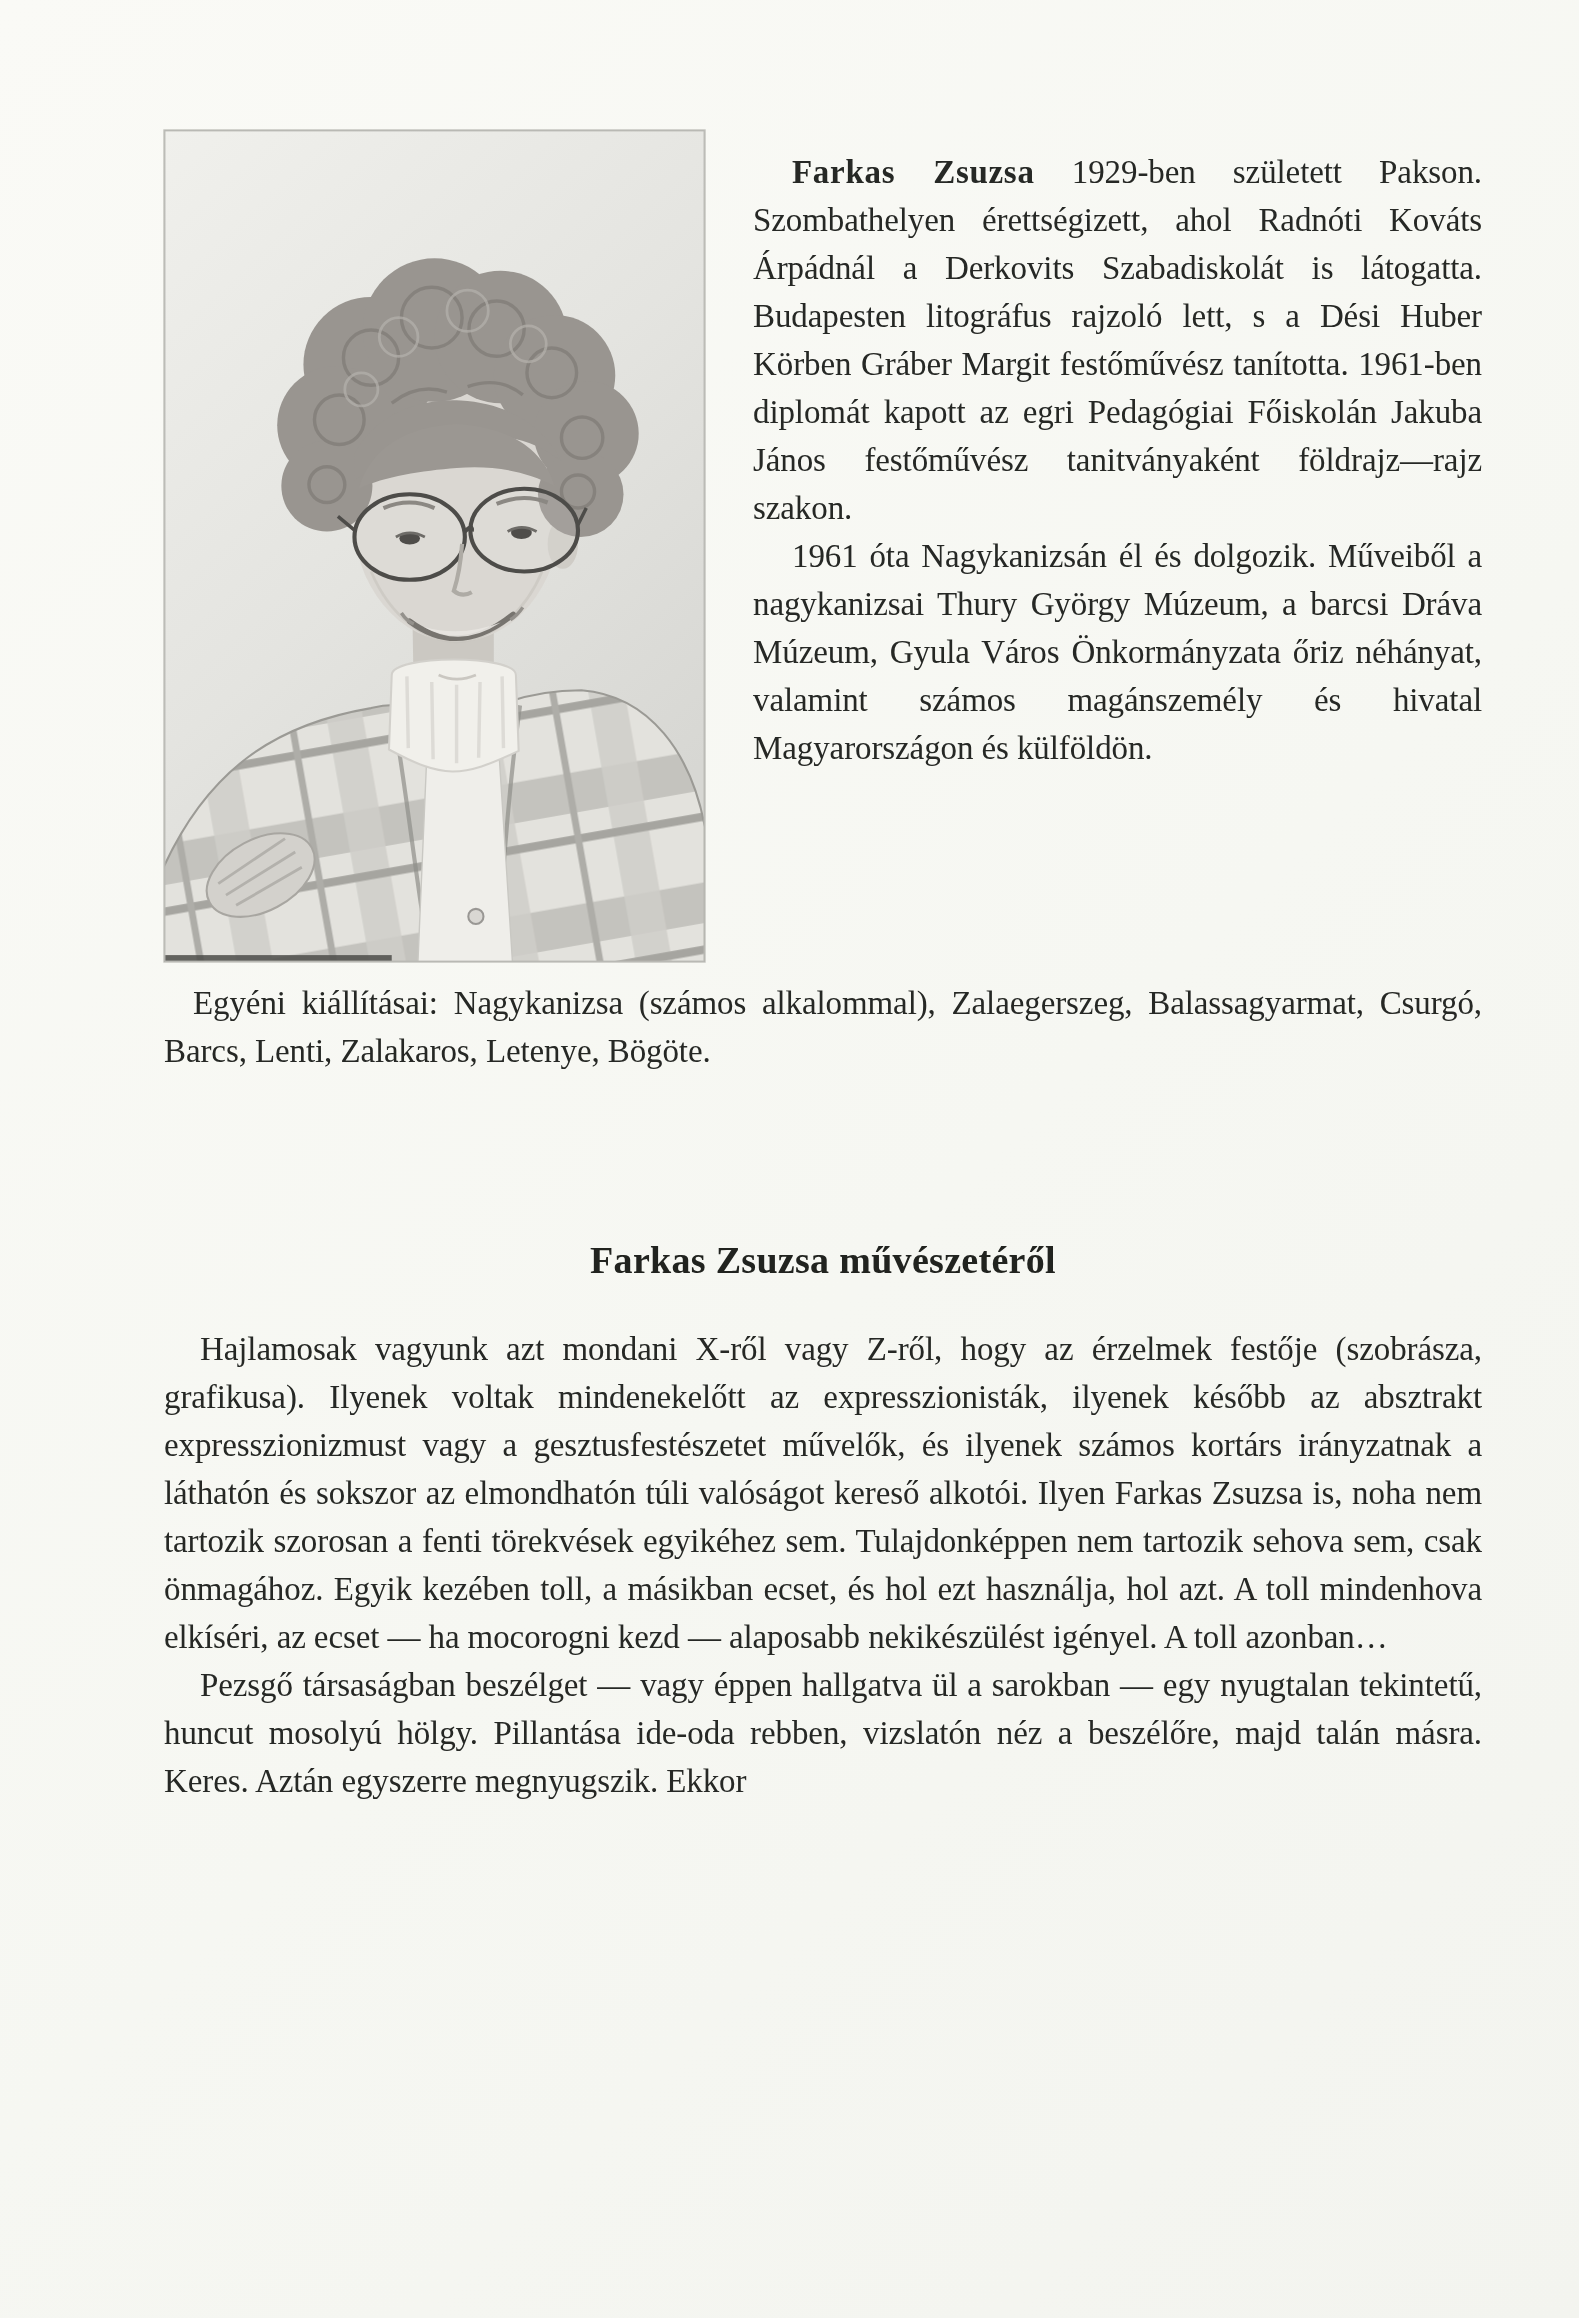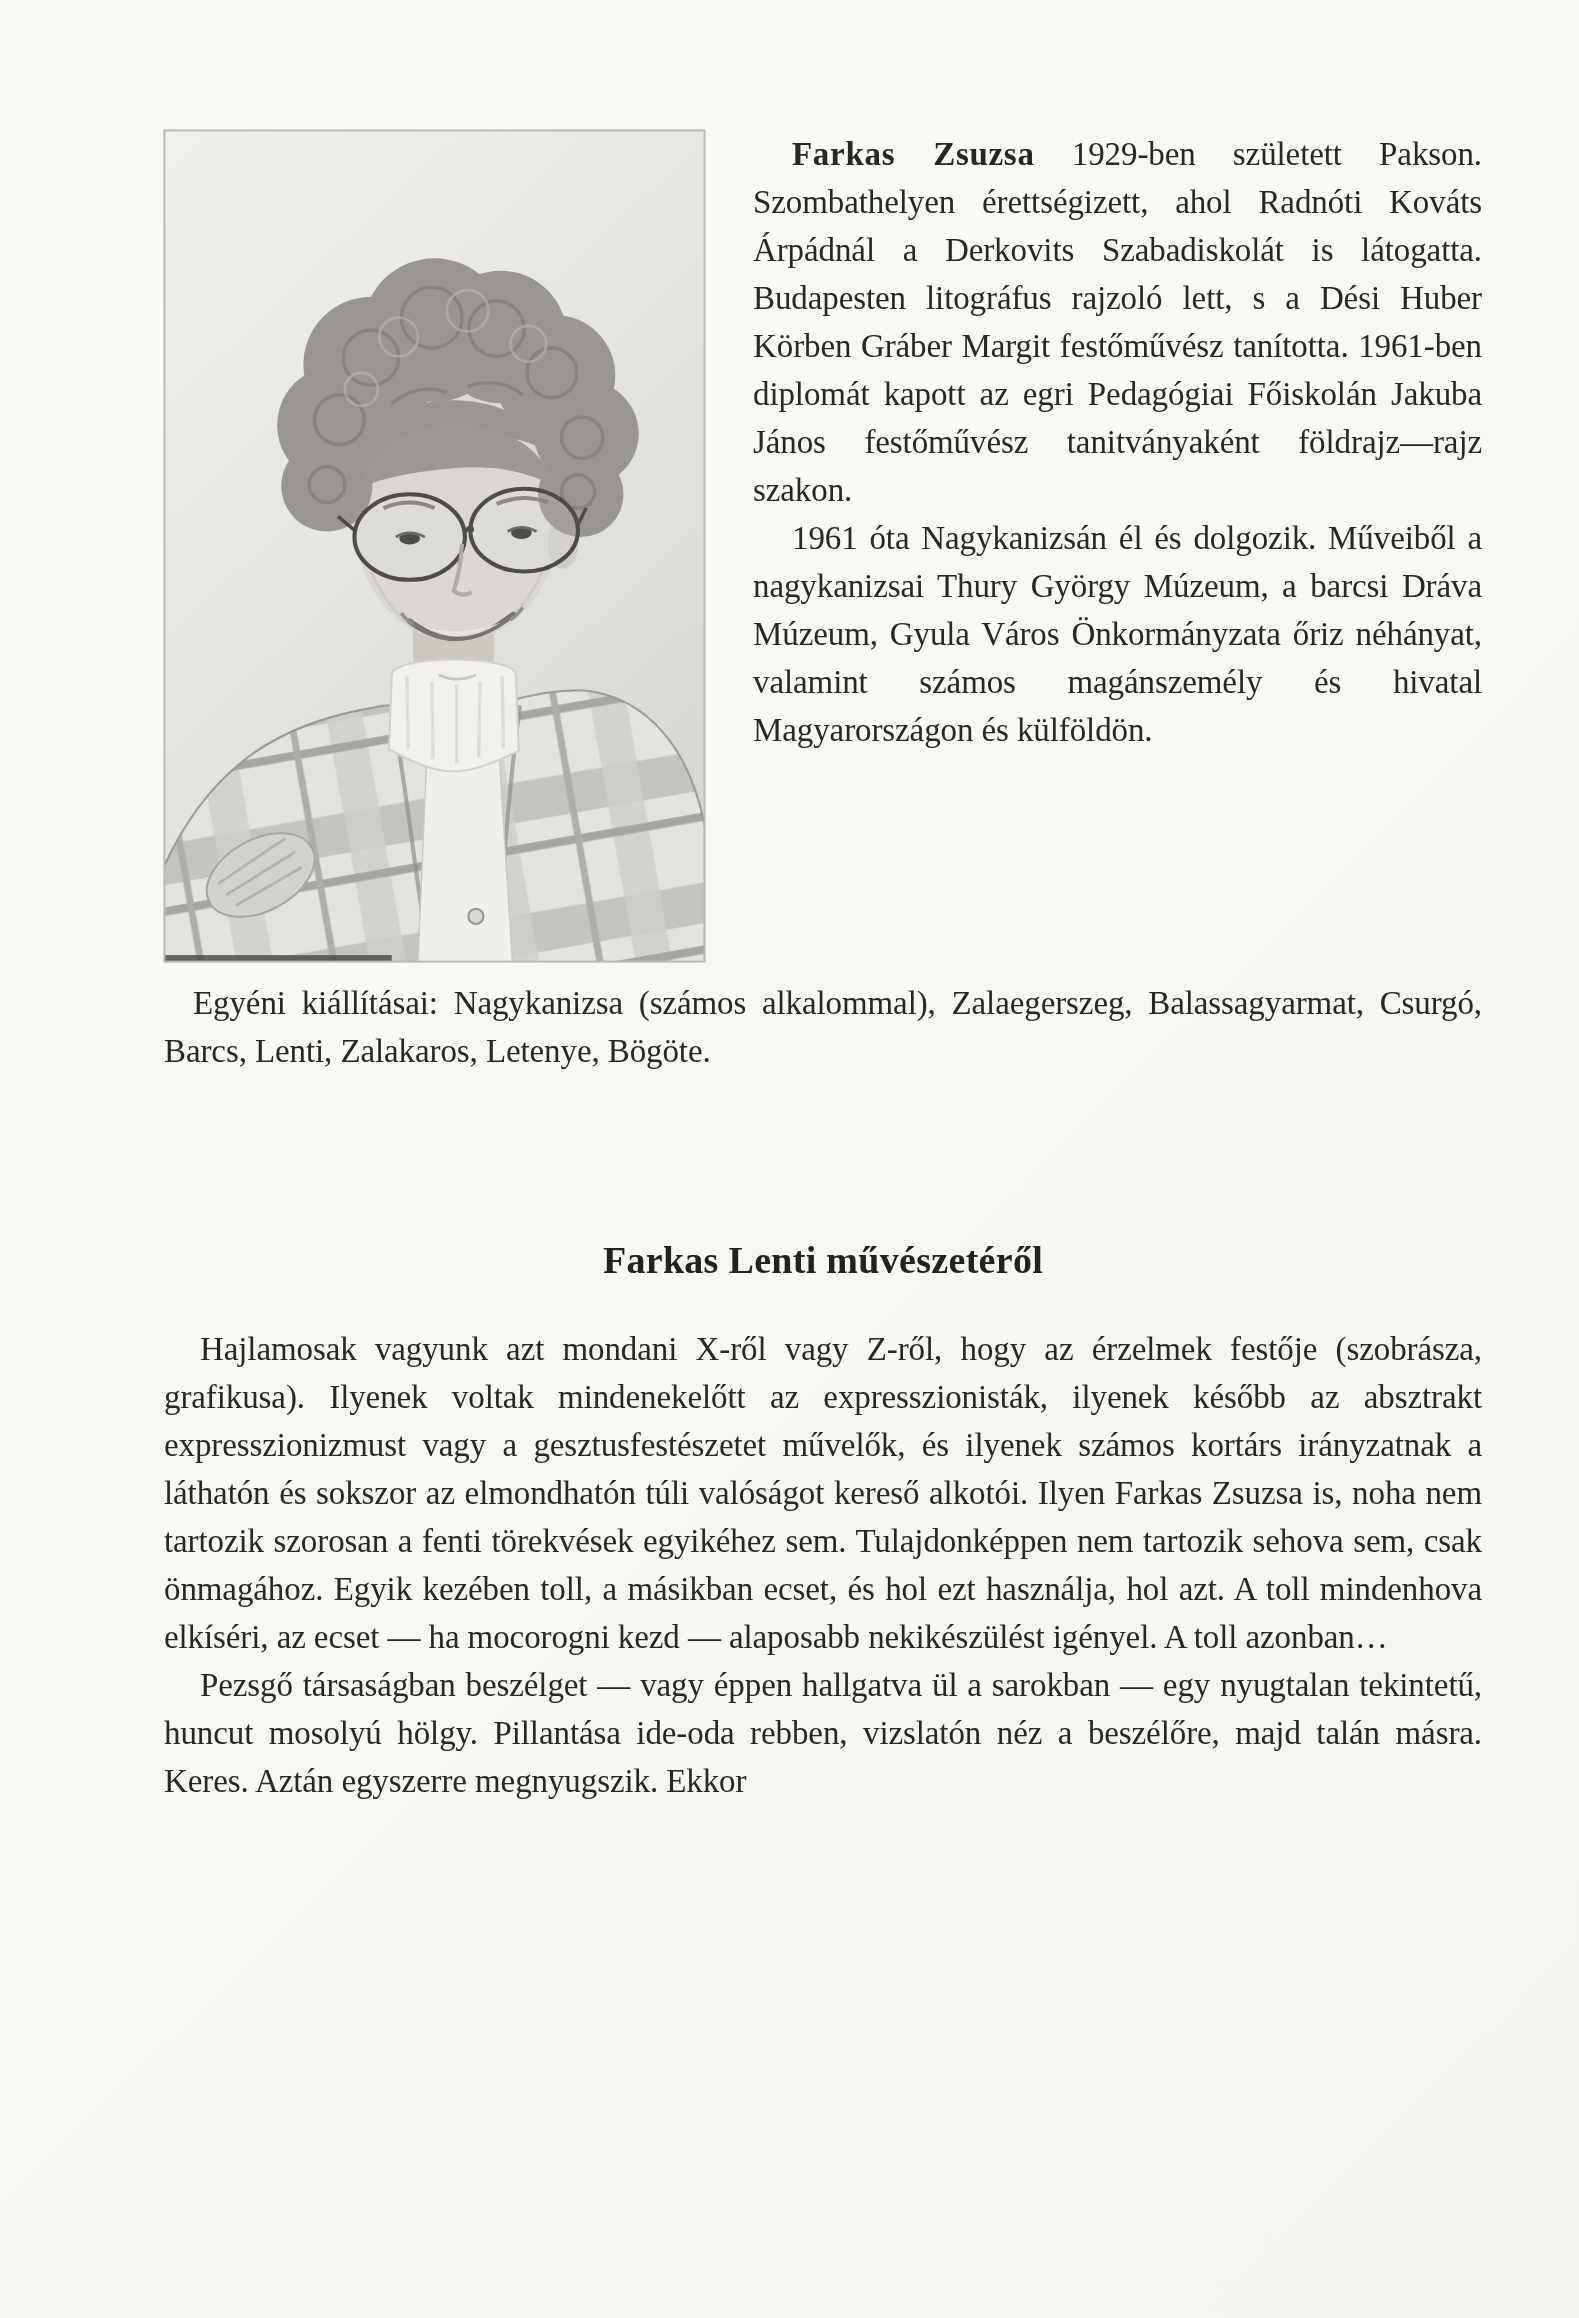--- a/index.html
+++ b/index.html
@@ -18,21 +18,21 @@
   }
   .top-section { display: flex; align-items: flex-start; }
   .photo-figure {
     margin: 0 48px 0 0;
     width: 541px; height: 832px;
     flex: none;
     box-shadow: 0 0 0 0.7px #c2c2bd;
     background: #e9e9e5;
   }
   .photo-figure svg { display: block; width: 541px; height: 832px; }
-  .bio-column { flex: 1; }
+  .bio-column { flex: 1; margin-top: 18px; }
 
   .para {
     margin: 0;
     font-size: 33px;
     line-height: 48px;
     text-align: justify;
     letter-spacing: -0.1px;
   }
   .bio-column .para { text-indent: 39px; }
   .bio-name { font-weight: bold; letter-spacing: 0.7px; }
@@ -168,21 +168,21 @@
     <div class="bio-column">
       <p class="para"><span class="bio-name">Farkas Zsuzsa</span><span> 1929-ben született Pakson. Szombathelyen érettségizett, ahol Radnóti Kováts Árpádnál a Derkovits Szabadiskolát is látogatta. Budapesten litográfus rajzoló lett, s a Dési Huber Körben Gráber Margit festőművész tanította. 1961-ben diplomát kapott az egri Pedagógiai Főiskolán Jakuba János festőművész tanitványaként földrajz—rajz szakon.</span></p>
       <p class="para">1961 óta Nagykanizsán él és dolgozik. Műveiből a nagykanizsai Thury György Múzeum, a barcsi Dráva Múzeum, Gyula Város Önkormányzata őriz néhányat, valamint számos magánszemély és hivatal Magyarországon és külföldön.</p>
     </div>
   </section>
 
   <section class="details-section">
     <p class="para">Egyéni kiállításai: Nagykanizsa (számos alkalommal), Zalaegerszeg, Balassagyarmat, Csurgó, Barcs, Lenti, Zalakaros, Letenye, Bögöte.</p>
   </section>
 
-  <h2 class="essay-heading">Farkas Lenti művészetéről</h2>
+  <h2 class="essay-heading">Farkas Zsuzsa művészetéről</h2>
 
   <section class="essay-section">
     <p class="para">Hajlamosak vagyunk azt mondani X-ről vagy Z-ről, hogy az érzelmek festője (szobrásza, grafikusa). Ilyenek voltak mindenekelőtt az expresszionisták, ilyenek később az absztrakt expresszionizmust vagy a gesztusfestészetet művelők, és ilyenek számos kortárs irányzatnak a láthatón és sokszor az elmondhatón túli valóságot kereső alkotói. Ilyen Farkas Zsuzsa is, noha nem tartozik szorosan a fenti törekvések egyikéhez sem. Tulajdonképpen nem tartozik sehova sem, csak önmagához. Egyik kezében toll, a másikban ecset, és hol ezt használja, hol azt. A toll mindenhova elkíséri, az ecset — ha mocorogni kezd — alaposabb nekikészülést igényel. A toll azonban…</p>
     <p class="para">Pezsgő társaságban beszélget — vagy éppen hallgatva ül a sarokban — egy nyugtalan tekintetű, huncut mosolyú hölgy. Pillantása ide-oda rebben, vizslatón néz a beszélőre, majd talán másra. Keres. Aztán egyszerre megnyugszik. Ekkor</p>
   </section>
 
 </div>
 
 
 </body></html>

